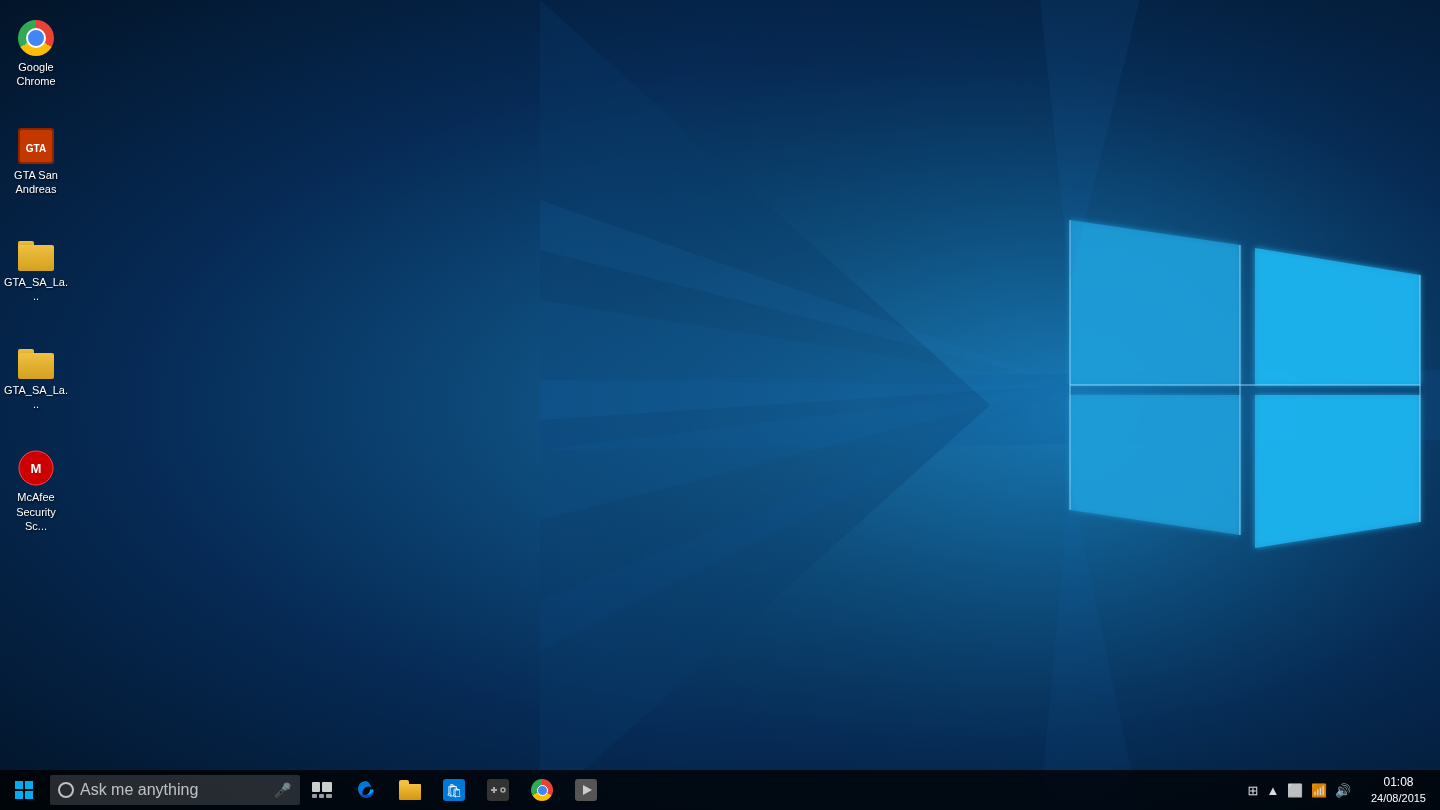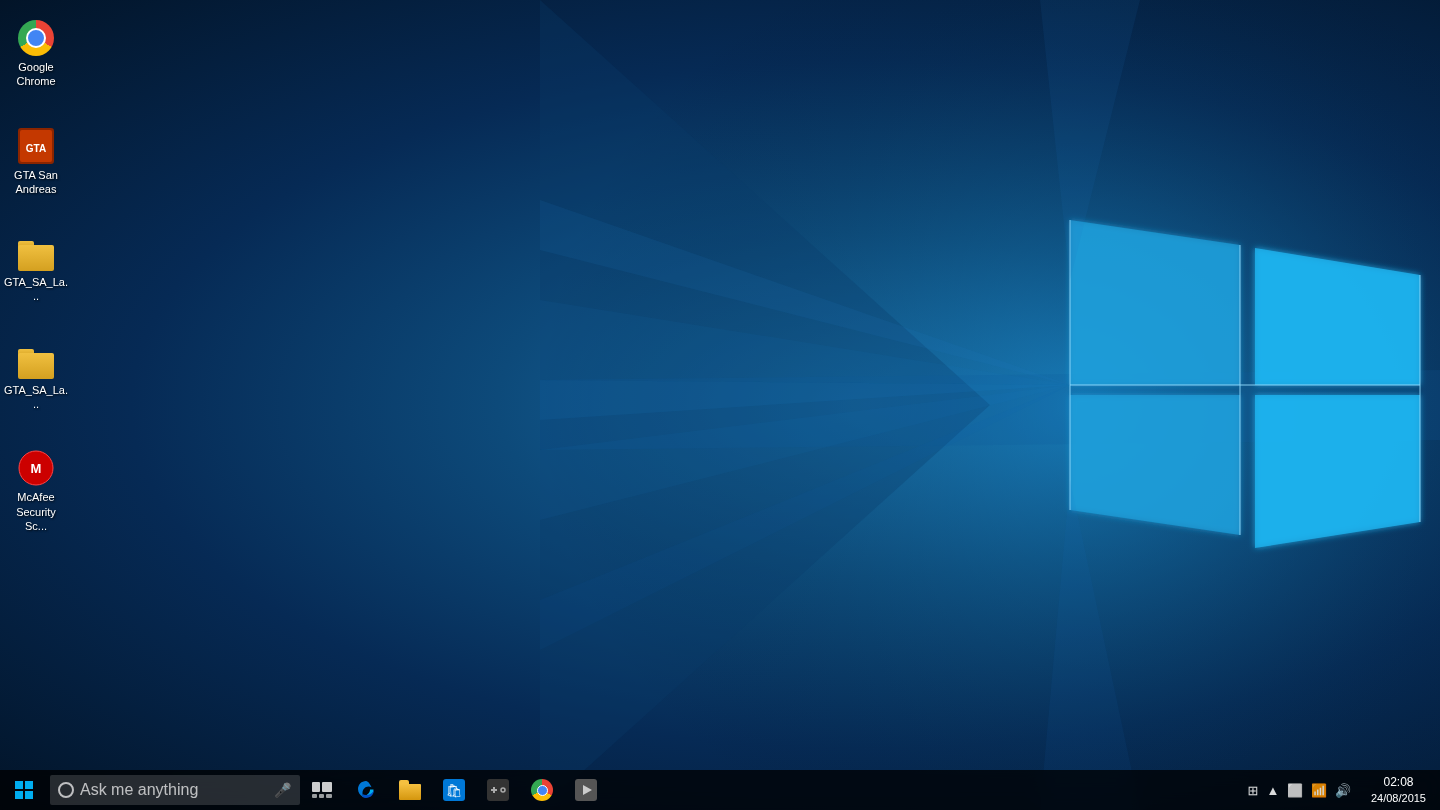--- a/index.html
+++ b/index.html
@@ -504,19 +504,19 @@
 
     <div id="system-tray">
       <div class="tray-icons">
         <span class="tray-icon">⊞</span>
         <span class="tray-icon">▲</span>
         <span class="tray-icon">⬜</span>
         <span class="tray-icon">📶</span>
         <span class="tray-icon">🔊</span>
       </div>
       <div id="clock">
-        <span class="clock-time">02:08</span>
+        <span class="clock-time">01:08</span>
         <span class="clock-date">24/08/2015</span>
       </div>
     </div>
 
   </div>
 </div>
 
 </body></html>

